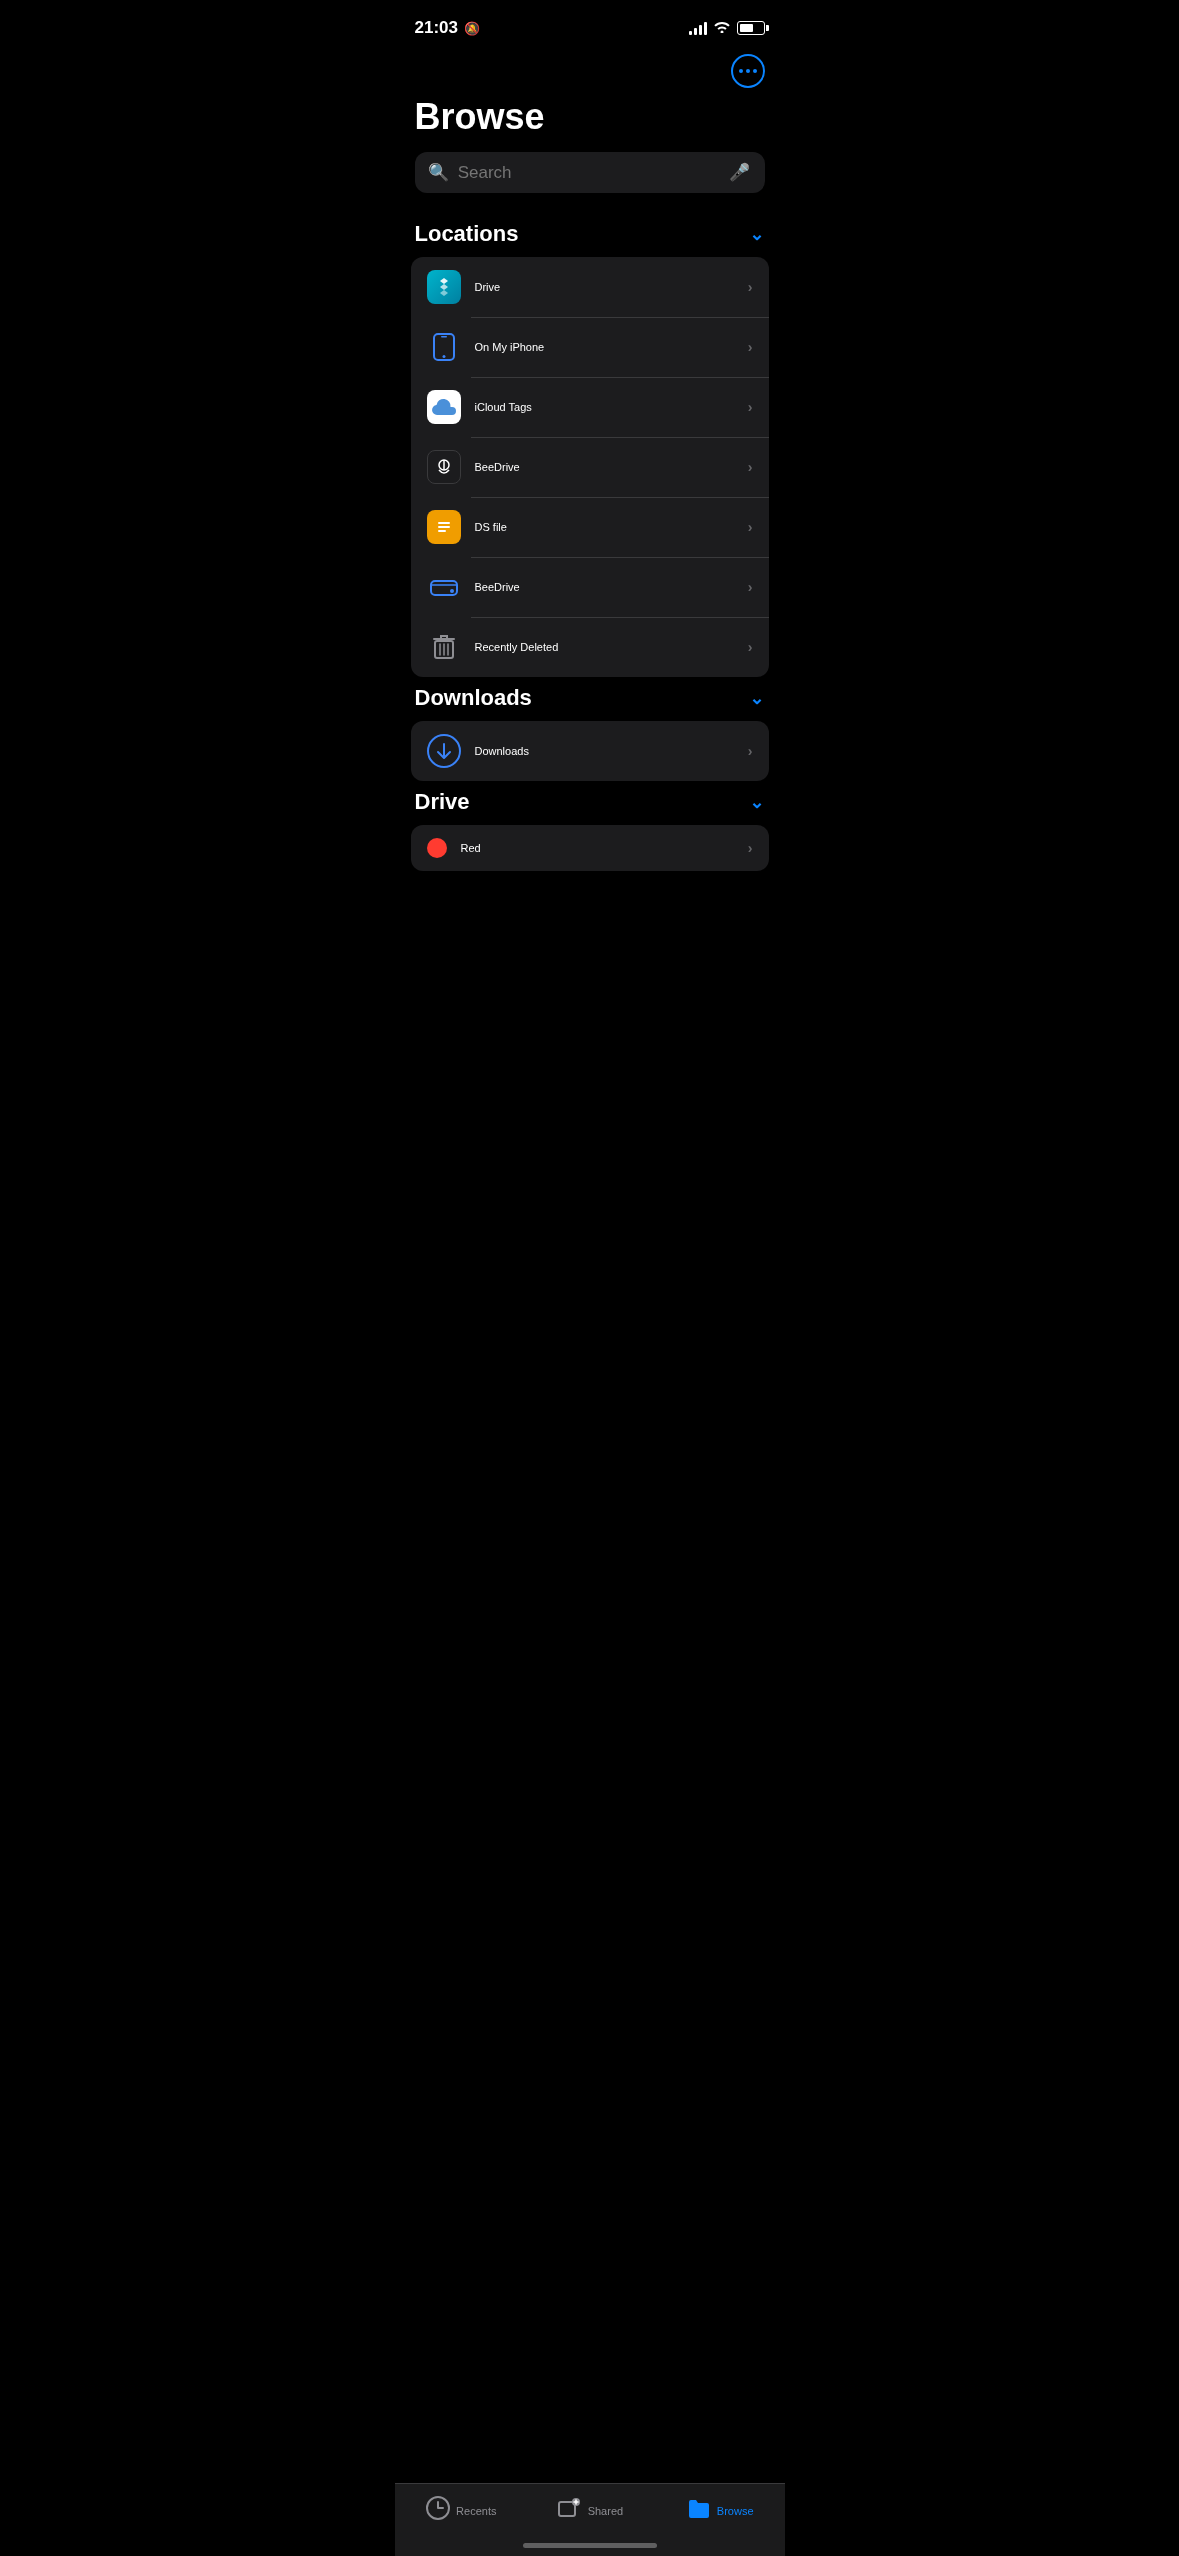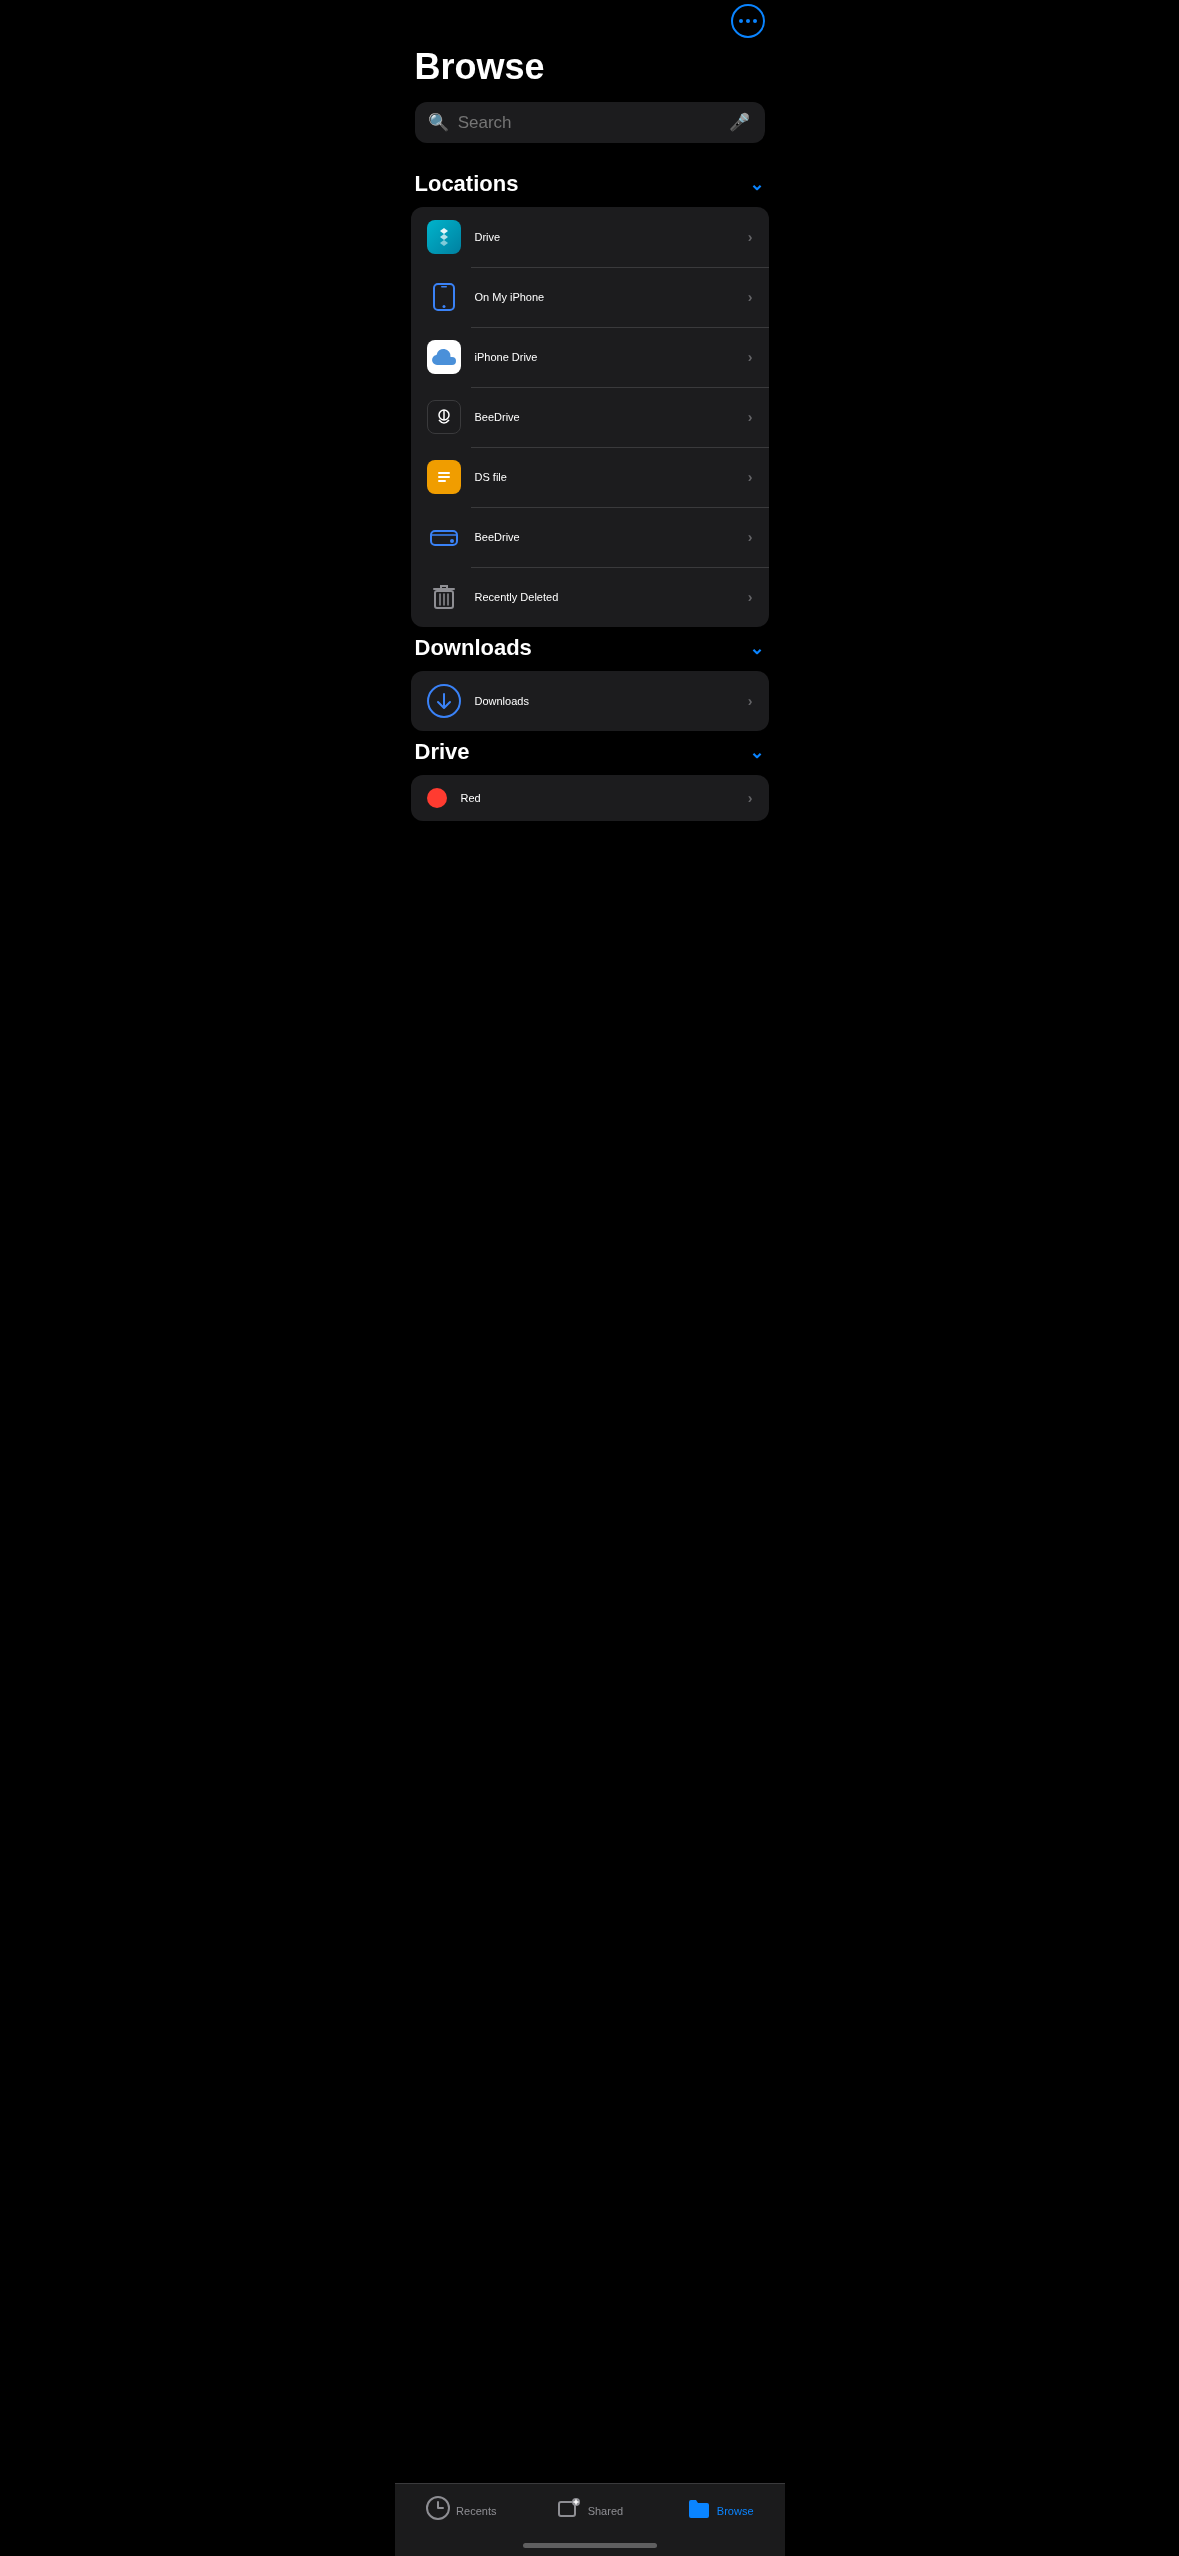--- a/index.html
+++ b/index.html
@@ -382,20 +382,42 @@
     
     .scroll-content {
       padding-bottom: 100px;
     }
   </style>
 </head>
 <body>
 
 <div class="scroll-content">
 
+  <div class="status-bar">
+    <div class="status-time">
+      <span>21:03</span>
+      <span style="font-size:13px;">🔕</span>
+    </div>
+    <div class="status-icons">
+      <div class="signal-bars">
+        <div class="signal-bar" style="height:4px;"></div>
+        <div class="signal-bar" style="height:7px;"></div>
+        <div class="signal-bar" style="height:10px;"></div>
+        <div class="signal-bar" style="height:13px;"></div>
+      </div>
+      <span style="color:#fff;font-size:16px;">
+        <svg width="18" height="14" viewBox="0 0 18 14" fill="none">
+          <path d="M9 11.5a1.5 1.5 0 1 1 0 3 1.5 1.5 0 0 1 0-3zM9 7.5c1.8 0 3.4.73 4.6 1.9l-1.4 1.4A4.5 4.5 0 0 0 9 9.5a4.5 4.5 0 0 0-3.2 1.3L4.4 9.4A6.5 6.5 0 0 1 9 7.5zM9 3c3 0 5.7 1.22 7.7 3.2L15.3 7.6A9 9 0 0 0 9 5a9 9 0 0 0-6.3 2.6L1.3 6.2A11 11 0 0 1 9 3z" fill="white"></path>
+        </svg>
+      </span>
+      <div class="battery">
+        <div class="battery-level"></div>
+      </div>
+    </div>
+  </div>
 
   <div class="header">
     <div class="more-button">
       <button class="more-btn">
         <div class="more-dots">
           <div class="dot"></div>
           <div class="dot"></div>
           <div class="dot"></div>
         </div>
       </button>
@@ -441,21 +463,21 @@
         <span class="item-label">On My iPhone</span>
         <span class="item-chevron">›</span>
       </div>
 
       <div class="list-item">
         <div class="item-icon icon-icloud">
           <svg width="28" height="20" viewBox="0 0 28 20" fill="none">
             <path d="M22 18H7a5 5 0 0 1-.5-9.97A7 7 0 0 1 20.5 10H22a4 4 0 0 1 0 8z" fill="#4a90d9"></path>
           </svg>
         </div>
-        <span class="item-label">iPhone Drive</span>
+        <span class="item-label">iCloud Tags</span>
         <span class="item-chevron">›</span>
       </div>
 
       <div class="list-item">
         <div class="item-icon icon-beedrive1">
           <svg width="22" height="22" viewBox="0 0 22 22" fill="none">
             <circle cx="11" cy="9" r="5" stroke="white" stroke-width="1.5" fill="none"></circle>
             <path d="M6 14 Q11 20 16 14" stroke="white" stroke-width="1.5" fill="none"></path>
             <path d="M11 4 L11 14" stroke="white" stroke-width="1.5"></path>
           </svg>

